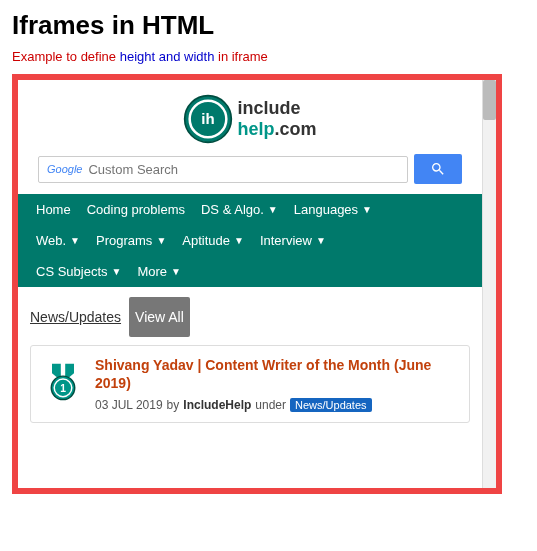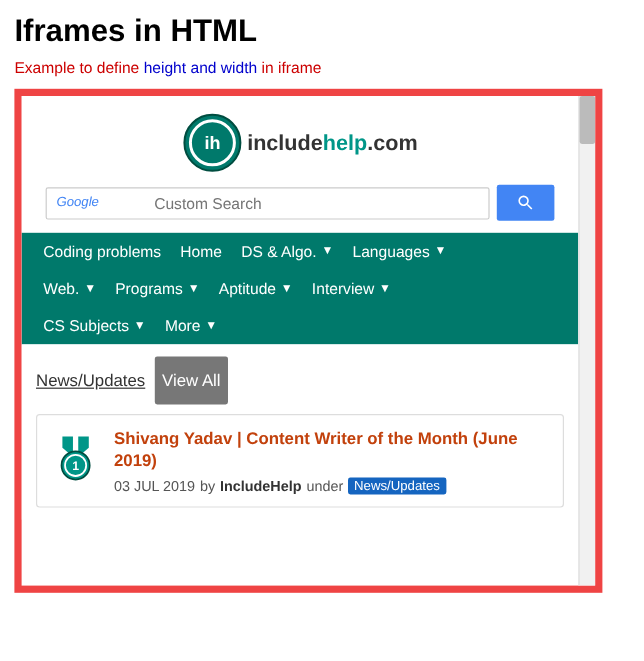--- a/index.html
+++ b/index.html
@@ -51,41 +51,41 @@
     }
 
     .logo-icon {
       width: 50px;
       height: 50px;
       margin-right: 4px;
     }
 
     .logo-text {
       display: flex;
+      flex-direction: column;
       line-height: 1.15;
     }
 
     
     .search-bar {
       display: flex;
       align-items: center;
       padding: 0 20px 10px 20px;
       background: #fff;
     }
 
     .search-input-wrapper {
       display: flex;
       align-items: center;
       border: 1px solid #ccc;
       border-radius: 2px;
       padding: 5px 8px;
       flex: 1;
       margin-right: 6px;
       background: #fff;
-      gap: 40px;
     }
 
     .google-label {
       font-size: 11px;
       color: #4285f4;
       margin-right: 6px;
       font-family: 'Arial', sans-serif;
       font-style: italic;
     }
 
@@ -252,22 +252,22 @@
       <button class="search-btn">
         <svg class="search-icon-svg" viewBox="0 0 24 24">
           <path d="M15.5 14h-.79l-.28-.27A6.471 6.471 0 0 0 16 9.5 6.5 6.5 0 1 0 9.5 16c1.61 0 3.09-.59 4.23-1.57l.27.28v.79l5 4.99L20.49 19l-4.99-5zm-6 0C7.01 14 5 11.99 5 9.5S7.01 5 9.5 5 14 7.01 14 9.5 11.99 14 9.5 14z"></path>
         </svg>
       </button>
     </div>
 
     <nav class="nav-bar">
 
       <div class="nav-row">
+        <span class="nav-item">Home</span>
         <span class="nav-item">Coding problems</span>
-        <span class="nav-item">Home</span>
         <span class="nav-item">DS &amp; Algo. <span class="arrow">▼</span></span>
         <span class="nav-item">Languages <span class="arrow">▼</span></span>
       </div>
 
       <div class="nav-row">
         <span class="nav-item">Web. <span class="arrow">▼</span></span>
         <span class="nav-item">Programs <span class="arrow">▼</span></span>
         <span class="nav-item">Aptitude <span class="arrow">▼</span></span>
         <span class="nav-item">Interview <span class="arrow">▼</span></span>
       </div>

